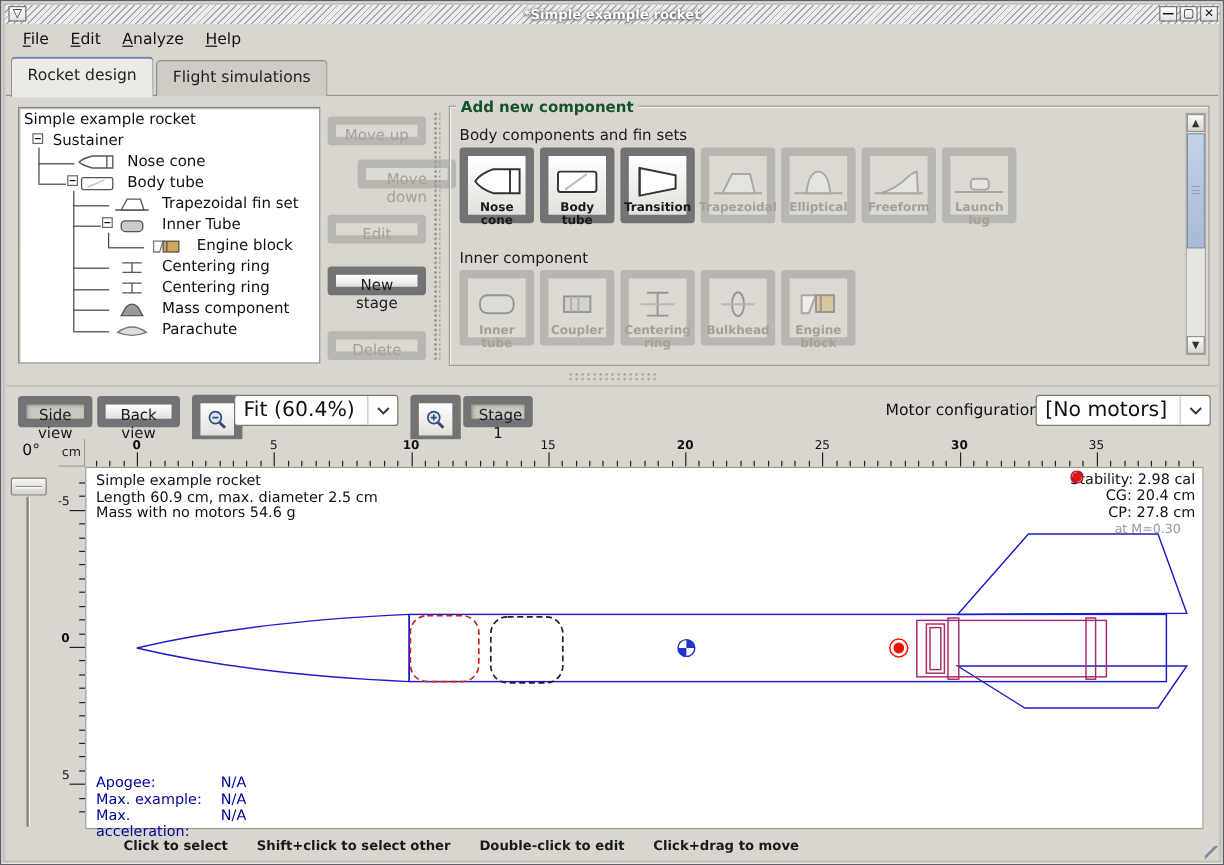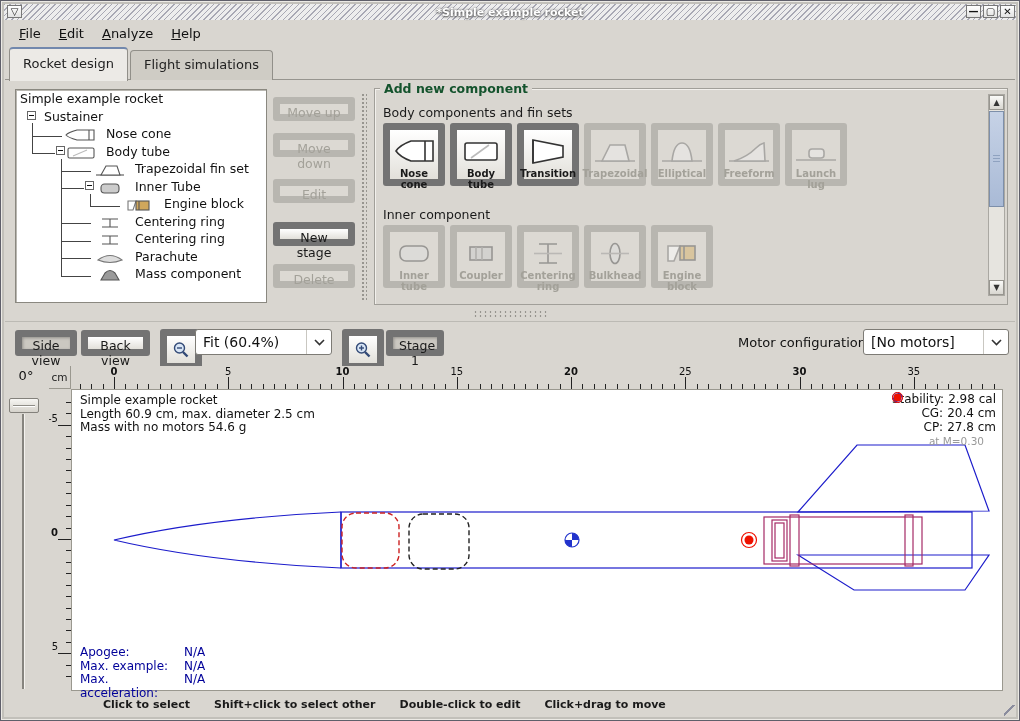--- a/index.html
+++ b/index.html
@@ -62,21 +62,21 @@
   .vsplit{position:absolute;left:360px;top:92px;width:6px;height:208px;
     background-image:radial-gradient(#97958f 1px,transparent 1.2px);background-size:4px 4px;}
   .hsplit{position:absolute;left:472px;top:309px;width:76px;height:7px;
     background-image:radial-gradient(#97958f 1px,transparent 1.2px);background-size:5px 4px;}
   
   .viewbar{position:absolute;left:4px;top:320px;right:4px;height:42px;border-top:1px solid #bcbab4;}
   .vb-btn{position:absolute;top:8px;height:26px;}
   .iconbtn{position:absolute;top:7px;width:28px;height:27px;display:flex;align-items:center;justify-content:center;}
   .combo{position:absolute;top:7px;height:26px;background:#fff;border:1px solid #7d7b75;border-radius:3px;
     display:flex;align-items:center;box-sizing:border-box;}
-  .combo .cval{flex:1;font-size:14px;color:#111;padding-left:7px;white-space:nowrap;}
+  .combo .cval{flex:1;font-size:17px;color:#111;padding-left:7px;white-space:nowrap;}
   .combo .cbtn{width:24px;height:100%;border-left:1px solid #c9c7c1;display:flex;align-items:center;justify-content:center;}
   .mclabel{position:absolute;top:13px;font-size:13px;color:#111;}
   
   .rot-label{position:absolute;left:10px;top:367px;width:30px;text-align:center;font-size:13px;color:#111;}
   .slider-handle{position:absolute;left:8px;top:397px;width:30px;height:15px;background:linear-gradient(#f7f6f3,#d5d2cb);
     border:1px solid #83817b;border-radius:2px;box-sizing:border-box;}
   .slider-handle::after{content:"";position:absolute;left:3px;right:3px;top:6px;border-top:1px solid #8f8d87;border-bottom:1px solid #fff;}
   .slider-track{position:absolute;left:21px;top:413px;width:2px;height:275px;background:#86847e;border-right:1px solid #f4f2ee;}
   .ruler-corner{position:absolute;left:48px;top:365px;width:22px;height:23px;background:#d9d6d0;
     border-right:1px solid #9a988f;border-bottom:1px solid #9a988f;font-size:10.5px;color:#222;text-align:center;line-height:22px;box-sizing:border-box;}
@@ -181,50 +181,50 @@
         <span class="tree-label" style="left: 119px;">Centering ring</span>
       </div>
       <div class="tree-row">
         <span class="tree-icon" style="left: 77px;"><svg width="34" height="14" viewBox="0 0 34 14" stroke-width="1.1">
             <path d="M9,3 H25 M9,11 H25 M17,3 V11" fill="none" stroke="#555"></path>
           </svg></span>
         <span class="tree-label" style="left: 119px;">Centering ring</span>
       </div>
       <div class="tree-row">
         <span class="tree-icon" style="left: 77px;"><svg width="34" height="14" viewBox="0 0 34 14" stroke-width="1.1">
+            <path d="M12,5 Q17,0 22,5 L26,12 H8 Z" fill="#9a9a9a" stroke="#555"></path>
+          </svg></span>
+        <span class="tree-label" style="left: 119px;">Mass component</span>
+      </div>
+      <div class="tree-row">
+        <span class="tree-icon" style="left: 77px;"><svg width="34" height="14" viewBox="0 0 34 14" stroke-width="1.1">
             <path d="M5,9 Q17,0 29,9 Q17,14 5,9 Z" fill="#ddd" stroke="#777"></path>
           </svg></span>
         <span class="tree-label" style="left: 119px;">Parachute</span>
-      </div>
-      <div class="tree-row">
-        <span class="tree-icon" style="left: 77px;"><svg width="34" height="14" viewBox="0 0 34 14" stroke-width="1.1">
-            <path d="M12,5 Q17,0 22,5 L26,12 H8 Z" fill="#9a9a9a" stroke="#555"></path>
-          </svg></span>
-        <span class="tree-label" style="left: 119px;">Mass component</span>
       </div>
       <div class="tguide" style="left: 16px; top: 33px; width: 1px; height: 30.25px;"></div>
       <div class="tguide" style="left: 45px; top: 69.25px; width: 1px; height: 116.5px;"></div>
       <div class="tguide" style="left: 74px; top: 104.25px; width: 1px; height: 11.5px;"></div>
       <div class="tguide" style="left: 16px; top: 45.75px; width: 30px; height: 1px;"></div>
       <div class="tguide" style="left: 16px; top: 63.25px; width: 23px; height: 1px;"></div>
       <div class="tguide" style="left: 45px; top: 80.75px; width: 30px; height: 1px;"></div>
       <div class="tguide" style="left: 45px; top: 98.25px; width: 23px; height: 1px;"></div>
       <div class="tguide" style="left: 45px; top: 133.25px; width: 30px; height: 1px;"></div>
       <div class="tguide" style="left: 45px; top: 150.75px; width: 30px; height: 1px;"></div>
       <div class="tguide" style="left: 45px; top: 168.25px; width: 30px; height: 1px;"></div>
       <div class="tguide" style="left: 45px; top: 185.75px; width: 30px; height: 1px;"></div>
       <div class="tguide" style="left: 74px; top: 115.75px; width: 30px; height: 1px;"></div>
     </div>
 
   <div id="actions">
       <button class="btn action-btn disabled" style="top: 96px;">Move up</button>
-      <button class="btn action-btn disabled" style="top: 132px;">Move down</button>
+      <button class="btn action-btn disabled" style="top: 132px; margin-left: 25px;">Move down</button>
       <button class="btn action-btn disabled" style="top: 178px;">Edit</button>
       <button class="btn action-btn" style="top: 221px;">New stage</button>
-      <button class="btn action-btn disabled" style="top: 263px;">Delete</button>
+      <button class="btn action-btn disabled" style="top: 275px;">Delete</button>
     </div>
 
   <div class="vsplit"></div>
   <div class="hsplit"></div>
 
   <div class="groupbox">
     <div class="gborder"></div>
     <div class="gtitle">Add new component</div>
     <div class="seclabel" style="left:10px;top:24px;">Body components and fin sets</div>
     <div class="comp-row" style="left:10px;top:42px;" id="comp-row-0">

